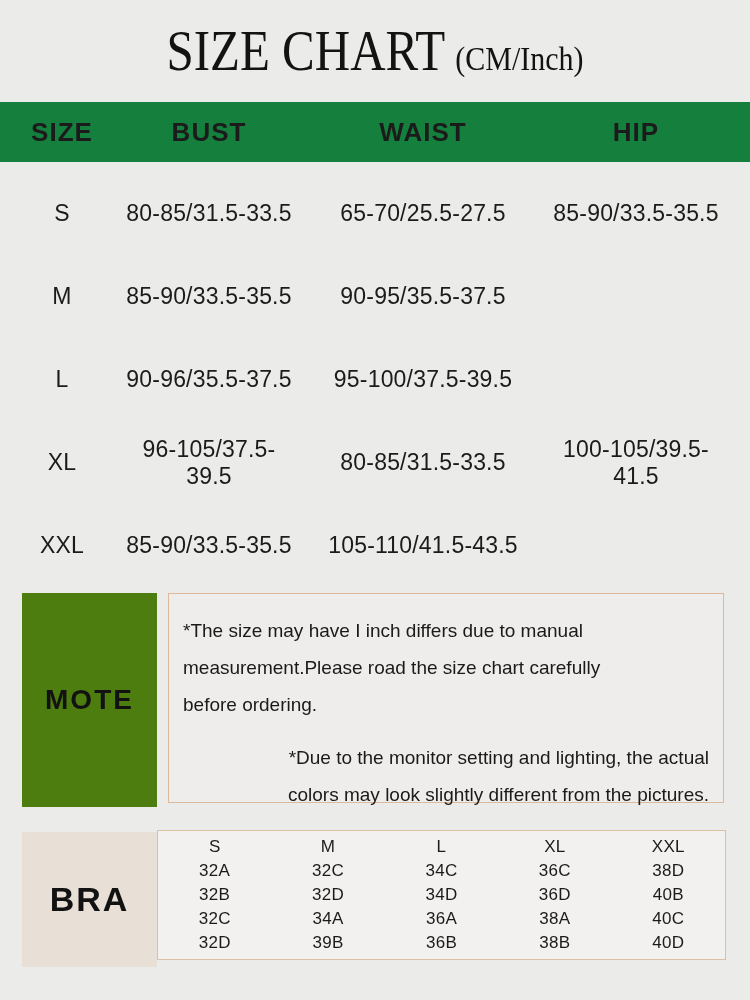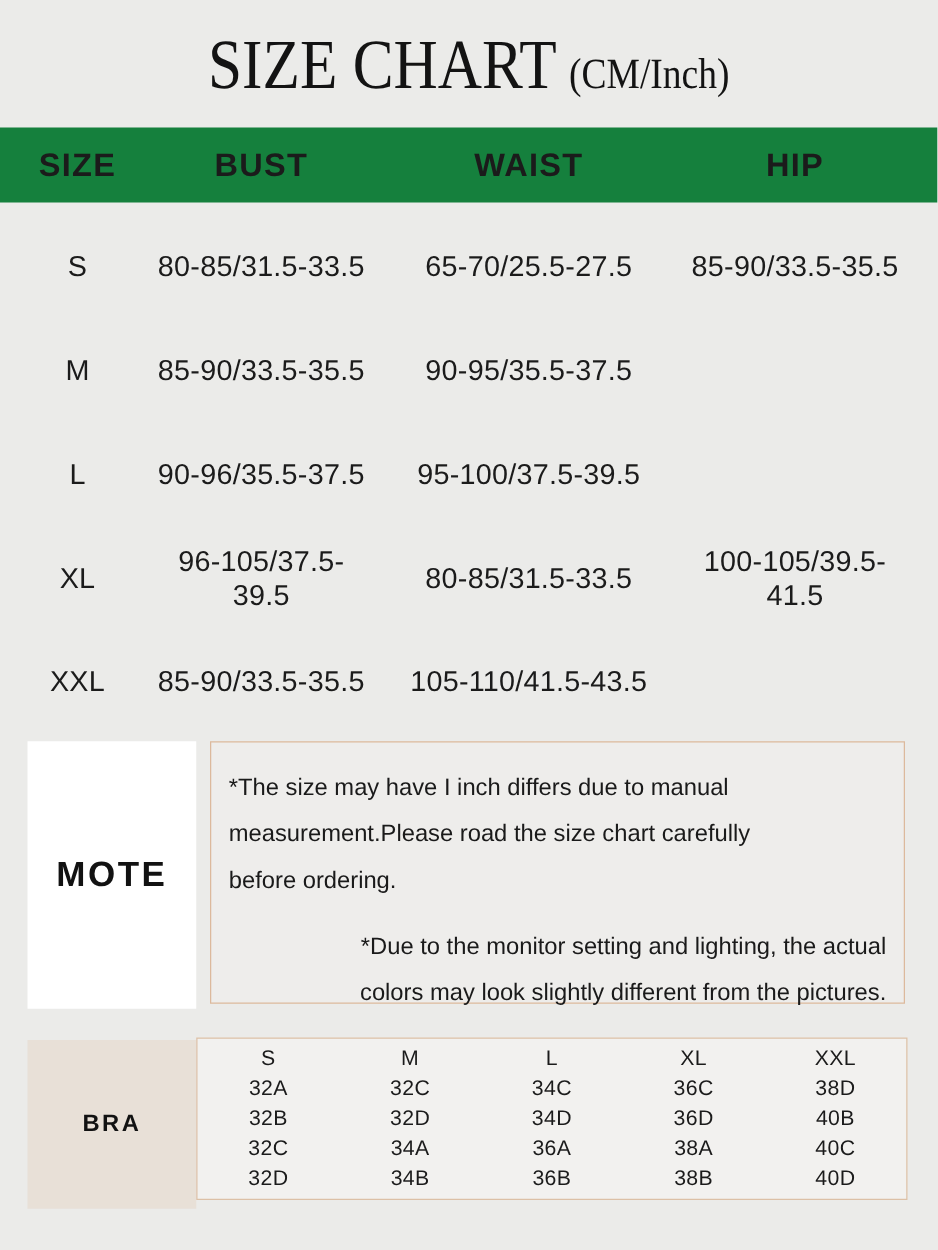--- a/index.html
+++ b/index.html
@@ -74,21 +74,21 @@
 
   
   .note-section {
     display: flex;
     margin: 6px 0 0 22px;
     gap: 11px;
   }
   .note-label {
     width: 135px;
     height: 214px;
-    background: #ffffff;
+    background: #4d7c0f;
     display: flex;
     align-items: center;
     justify-content: center;
     font-size: 28px;
     font-weight: bold;
     letter-spacing: 2px;
     color: #121212;
     flex: 0 0 auto;
   }
   .note-box {
@@ -122,21 +122,21 @@
     align-items: flex-start;
   }
   .bra-label {
     width: 135px;
     height: 135px;
     margin-top: 2px;
     background: #e8e0d7;
     display: flex;
     align-items: center;
     justify-content: center;
-    font-size: 19px;
+    font-size: 34px;
     font-weight: bold;
     letter-spacing: 2px;
     color: #121212;
     flex: 0 0 auto;
   }
   .bra-table {
     width: 569px;
     height: 130px;
     box-sizing: border-box;
     background: #f2f1ef;
@@ -248,21 +248,21 @@
       </div>
       <div class="bra-row">
         <div class="cell">32C</div>
         <div class="cell">34A</div>
         <div class="cell">36A</div>
         <div class="cell">38A</div>
         <div class="cell">40C</div>
       </div>
       <div class="bra-row">
         <div class="cell">32D</div>
-        <div class="cell">34B</div>
+        <div class="cell">39B</div>
         <div class="cell">36B</div>
         <div class="cell">38B</div>
         <div class="cell">40D</div>
       </div>
     </div>
   </div>
 
 </div>
 
 </body></html>

